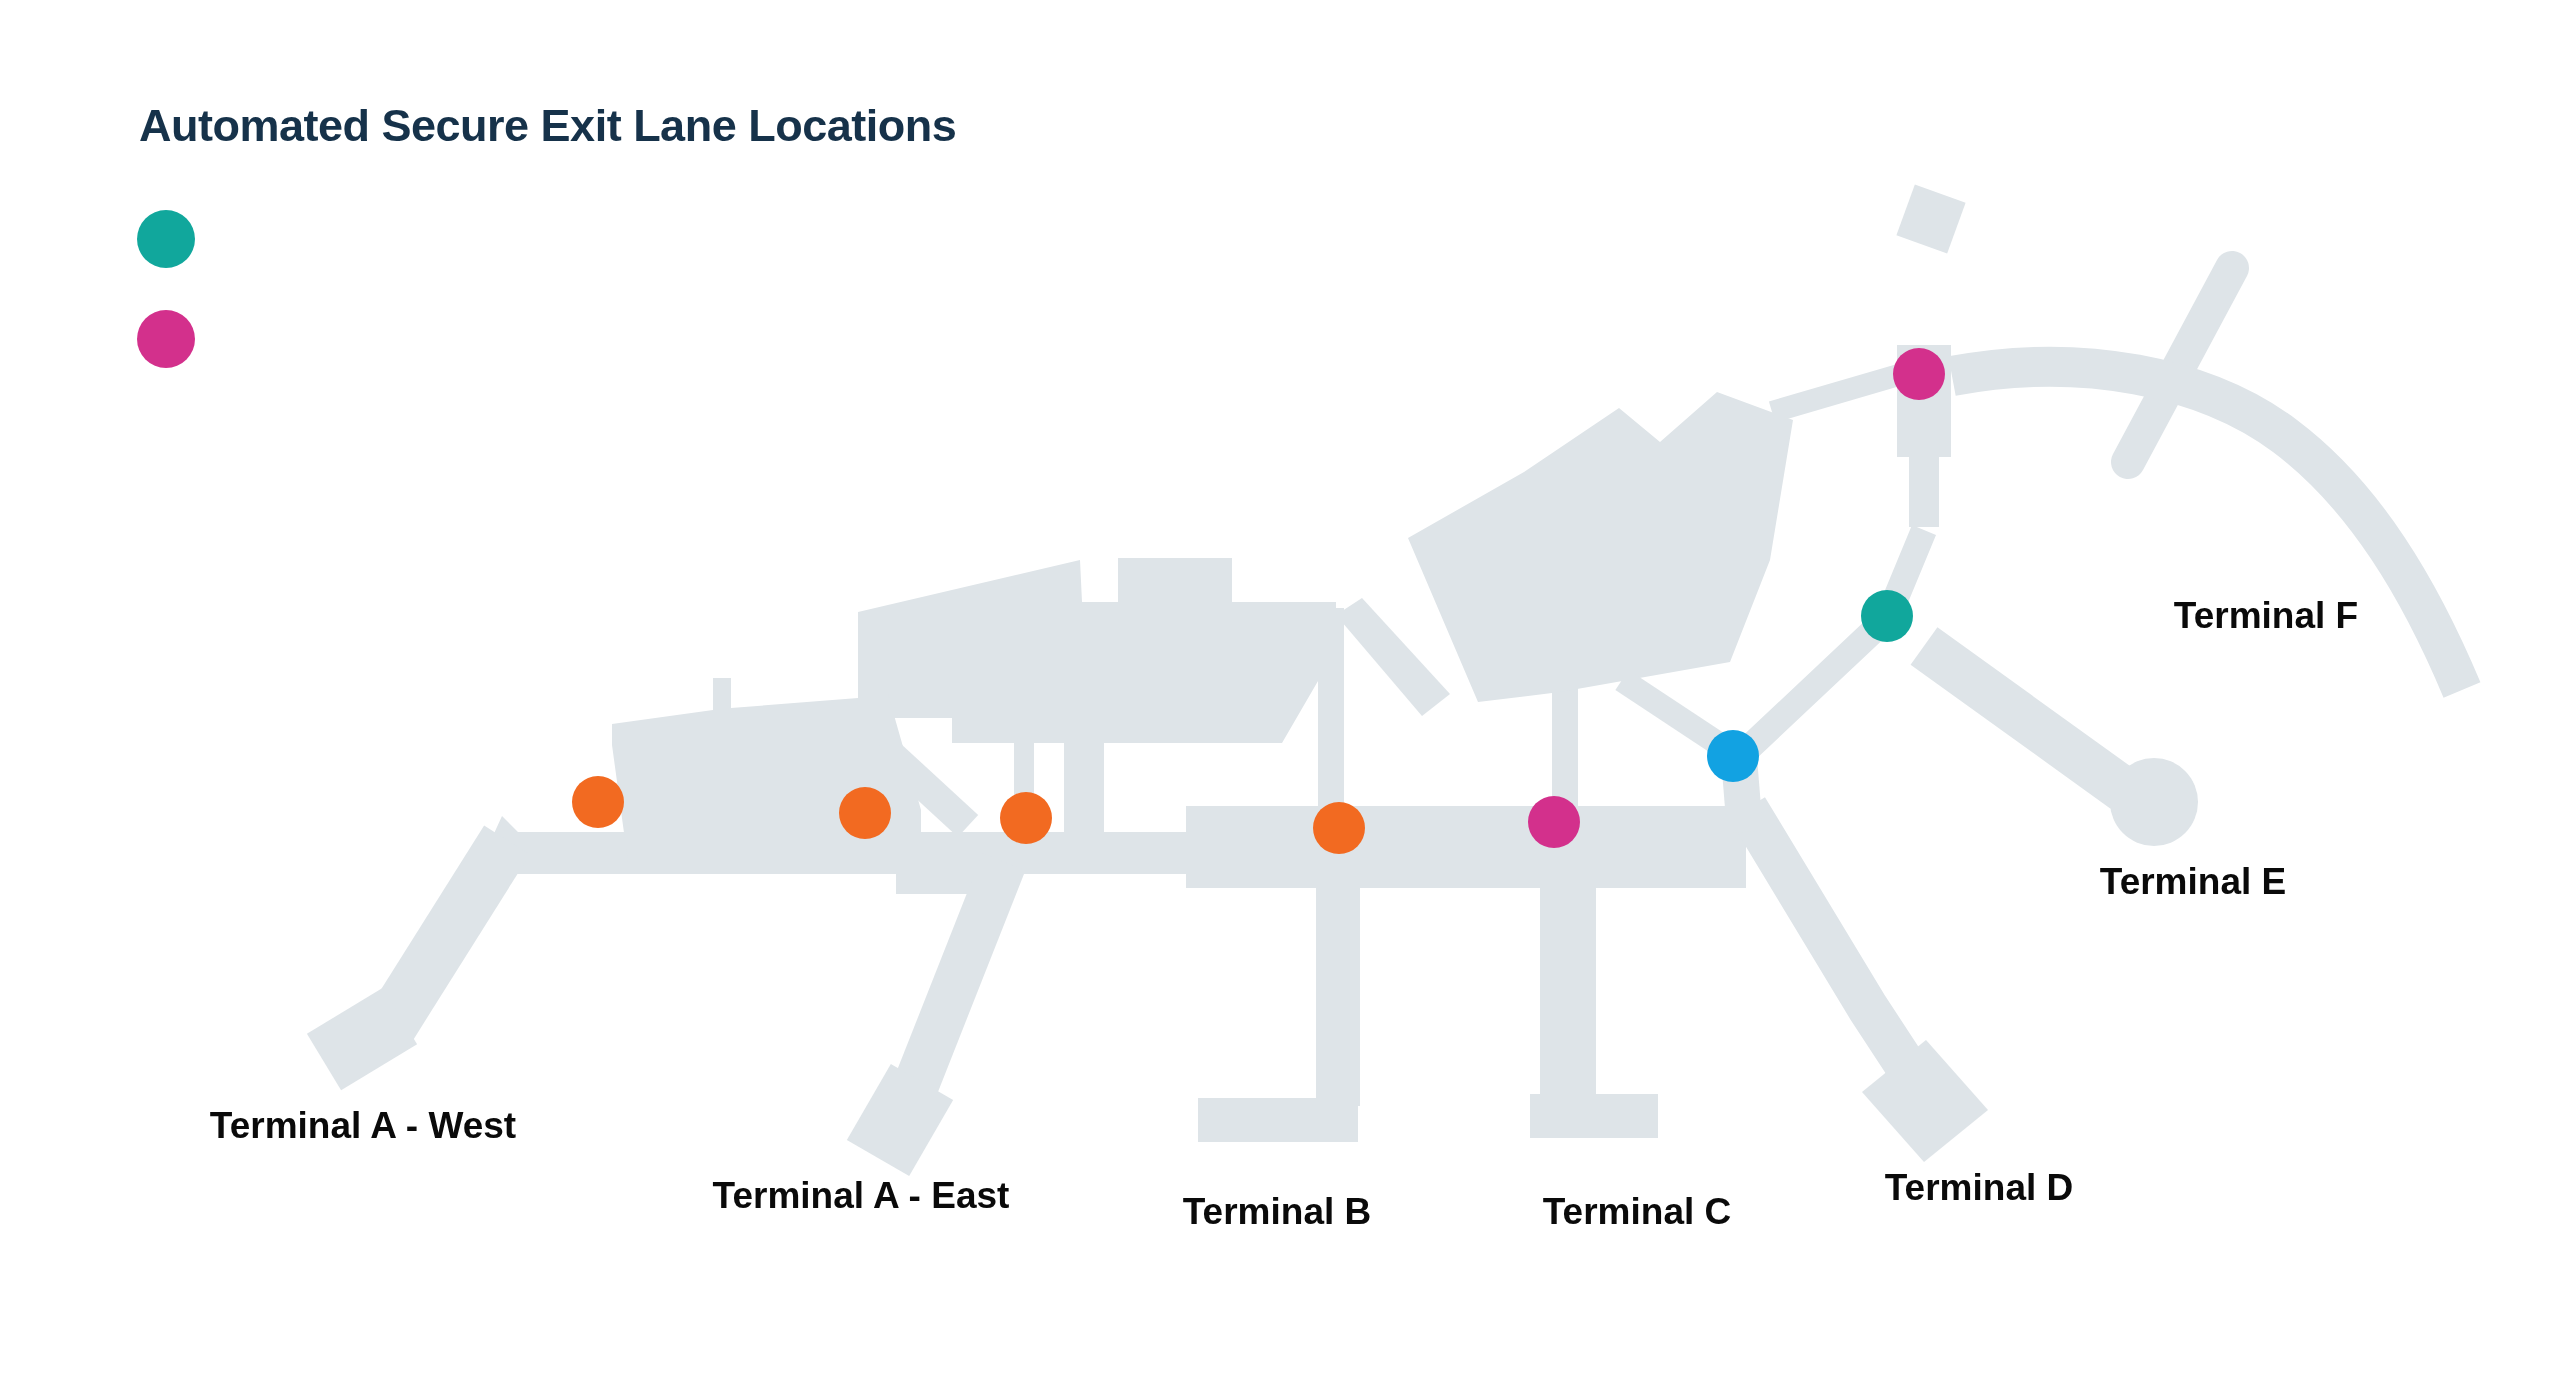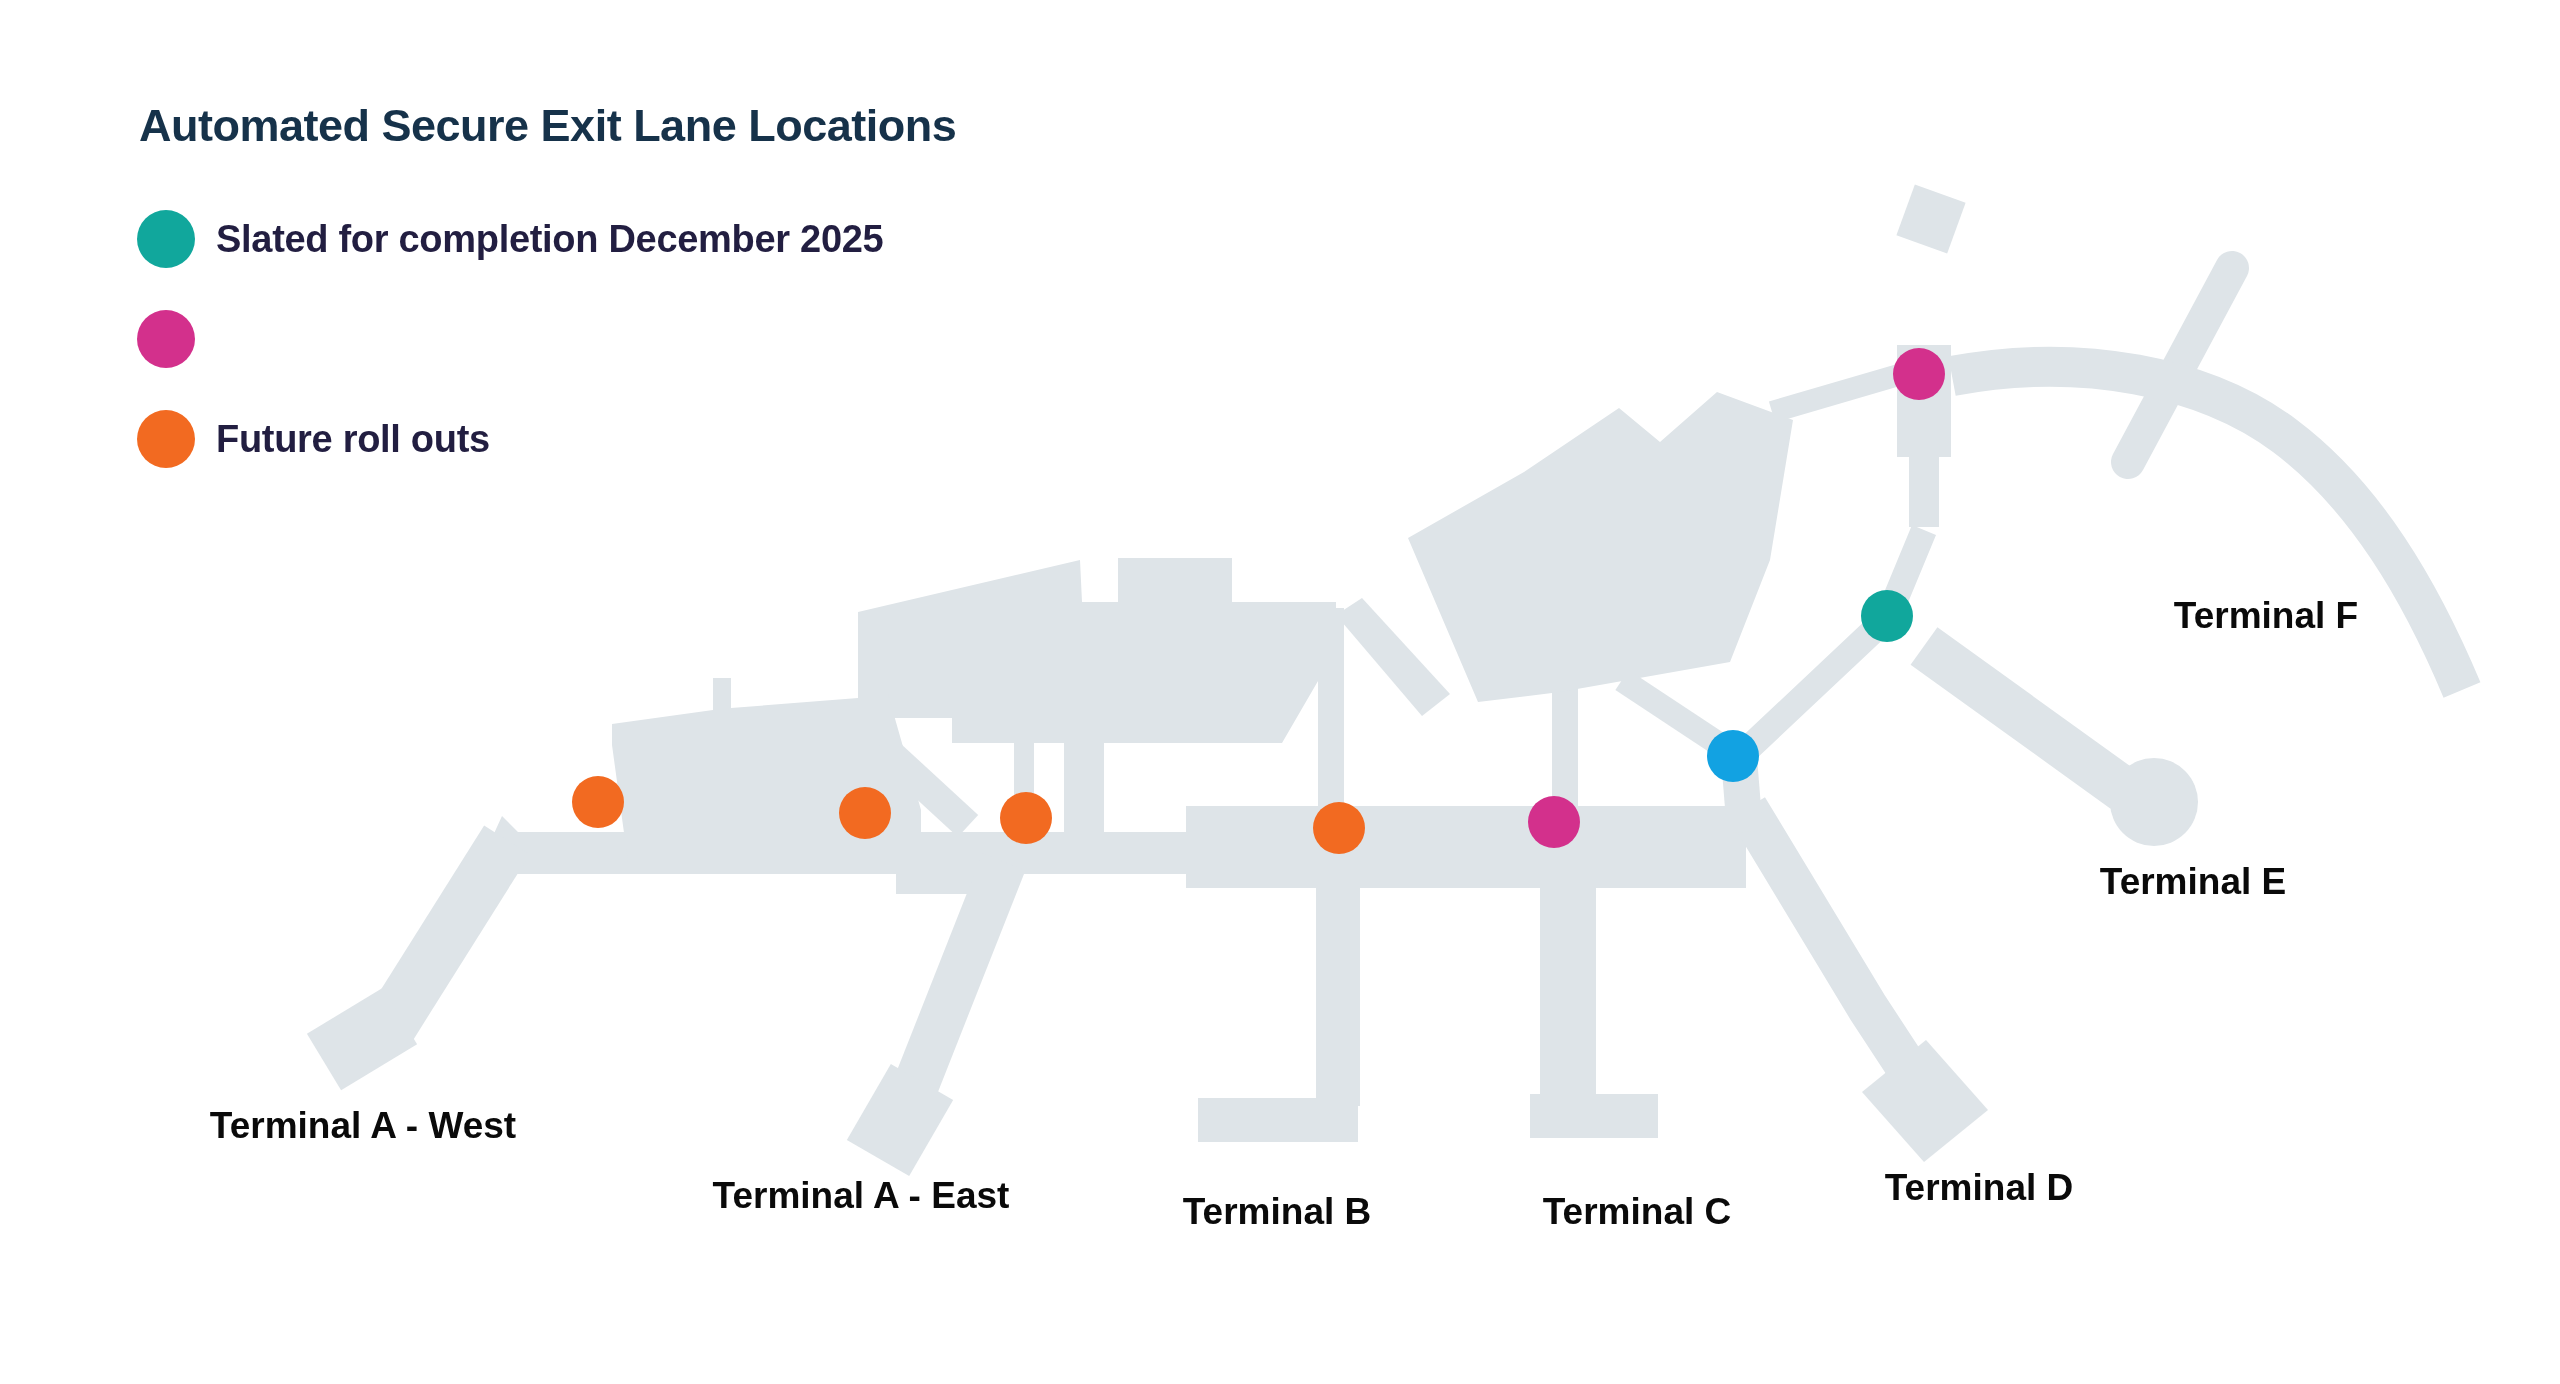--- a/index.html
+++ b/index.html
@@ -33,28 +33,23 @@
 </head>
 <body>
 
 <div class="canvas">
 
   <h1 class="page-title">Automated Secure Exit Lane Locations</h1>
 
   <div class="legend">
     <div class="legend-item">
       <span class="legend-dot" style="background: rgb(17, 167, 156);"></span>
-      <span class="legend-label">Slated for completion December 2025</span>
     </div>
     <div class="legend-item">
       <span class="legend-dot" style="background: rgb(211, 48, 140);"></span>
-    </div>
-    <div class="legend-item">
-      <span class="legend-dot" style="background: rgb(242, 106, 33);"></span>
-      <span class="legend-label">Future roll outs</span>
     </div>
   </div>
 
   <svg class="map" width="2560" height="1384" viewBox="0 0 2560 1384">
 
     <g>
 
       <path class="land" d="M486,874 L486,851 L502,816 L518,832 L1188,832 L1188,874 Z"></path>
 
       <rect class="land" x="1186" y="806" width="560" height="82"></rect>

